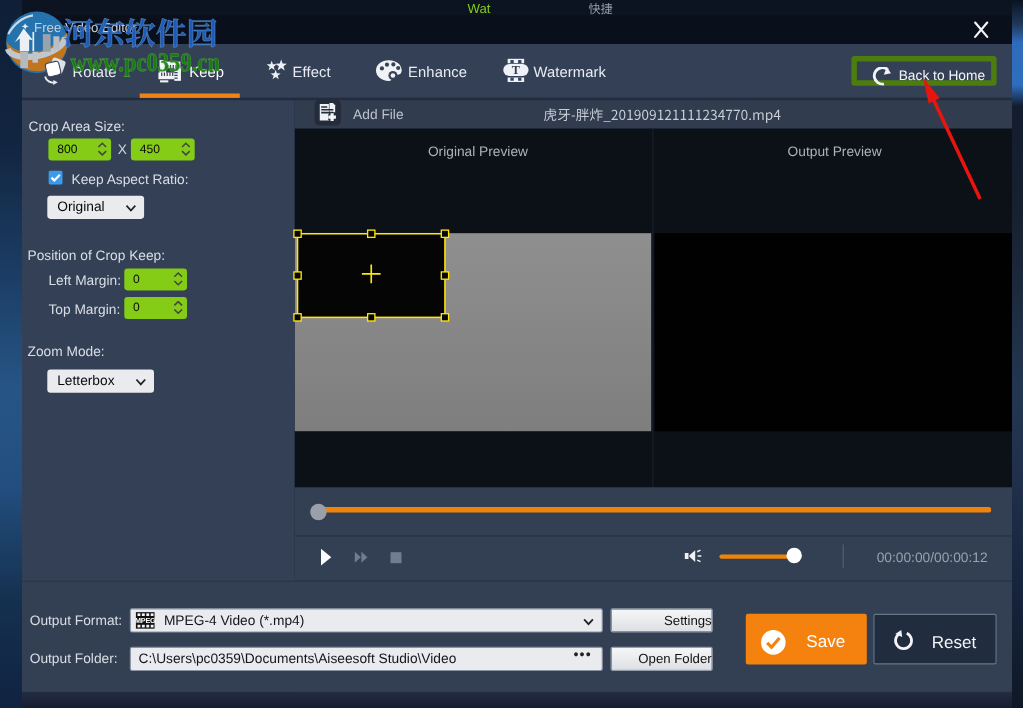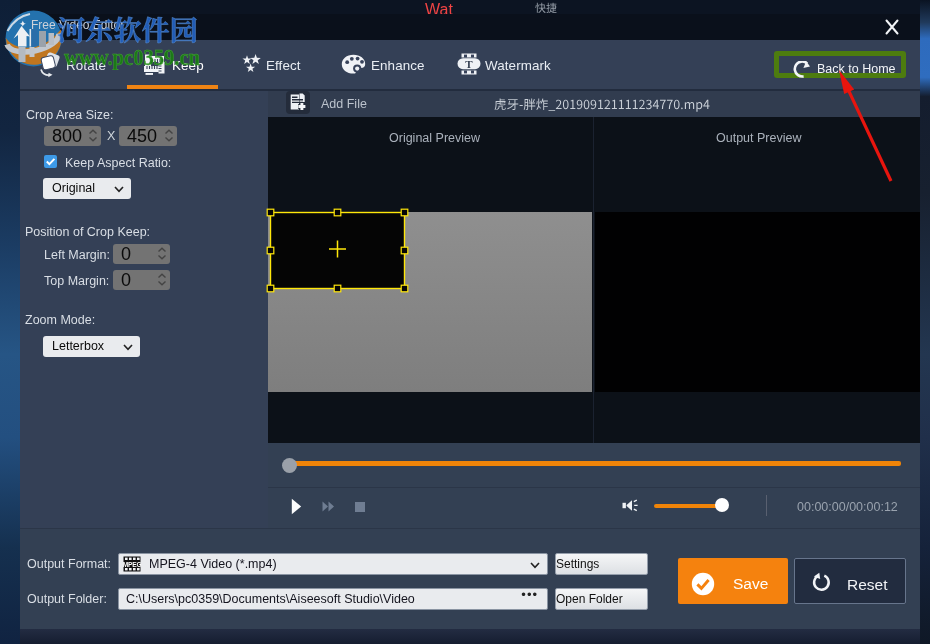--- a/index.html
+++ b/index.html
@@ -1,29 +1,29 @@
 <!DOCTYPE html>
 <html><head><meta charset="utf-8"><style>
 *{margin:0;padding:0;box-sizing:border-box}
 html,body{width:930px;height:644px;overflow:hidden}
 body{font-family:"Liberation Sans",sans-serif;position:relative;background:#0d1626}
 .abs{position:absolute}
 .tabtxt{color:#e9edf3;font-size:13.4px;letter-spacing:0.1px;position:absolute}
 .slabel{color:#d9dee5;font-size:12.5px;position:absolute}
-.spin{position:absolute;background:#737373;border-radius:3px;color:#0a0a0a;font-size:18px;line-height:20px;padding-left:8px}
+.spin{position:absolute;background:#84cc16;border-radius:3px;color:#0a0a0a;font-size:11px;line-height:20px;padding-left:8px}
 .ddl{position:absolute;background:#e9ebee;border-radius:3px;color:#0a0a0a;font-size:12.5px}
-.btn{position:absolute;background:linear-gradient(180deg,#f5f6f7,#dde0e4);border:1px solid #959eab;border-radius:2px;color:#111;font-size:12px;text-align:left}
+.btn{position:absolute;background:linear-gradient(180deg,#f5f6f7,#dde0e4);border:1px solid #959eab;border-radius:2px;color:#111;font-size:12px;text-align:right}
 .wf{position:absolute;background:#e9ebee;border:1px solid #8a94a2;border-radius:2px;color:#14141e;font-size:12.5px}
 .sarr{position:absolute;right:3px}
 </style></head><body>
 
 <div class="abs" style="left:0;top:0;width:20px;height:644px;background:linear-gradient(180deg,#0e1f37 0%,#122540 20%,#1b3c63 38%,#265585 55%,#234f80 68%,#15304f 85%,#102341 100%)"></div>
 <div class="abs" style="left:920px;top:0;width:10px;height:644px;background:linear-gradient(180deg,#0a1322 0%,#203a5c 3.5%,#2e6bbd 6%,#2f6dbf 12%,#141d2e 15%,#17202f 30%,#233650 55%,#202f4a 68%,#15223a 85%,#0f1826 100%)"></div>
 <div class="abs" style="left:20px;top:0;width:900px;height:14px;background:#0c1422">
-  <span class="abs" style="left:405px;top:1px;color:#ef4444;font-size:16px">Wat</span>
+  <span class="abs" style="left:405px;top:1px;color:#84cc16;font-size:12px">Wat</span>
   <svg class="abs" style="left:513px;top:0" width="30" height="14">
       <path transform="translate(2,12)" fill="#9aa2ac" d="M1.8699999999999999 -9.24V0.869H2.695V-9.24ZM0.8799999999999999 -7.117C0.8029999999999999 -6.226 0.605 -5.016 0.308 -4.29L0.957 -4.059C1.254 -4.862 1.452 -6.138 1.507 -7.029ZM2.7169999999999996 -7.215999999999999C3.0469999999999997 -6.556 3.399 -5.686999999999999 3.5309999999999997 -5.159L4.146999999999999 -5.467C4.015 -5.984 3.6409999999999996 -6.8309999999999995 3.3 -7.468999999999999ZM8.854999999999999 -4.191H7.1499999999999995C7.194 -4.664 7.204999999999999 -5.1259999999999994 7.204999999999999 -5.577V-6.71H8.854999999999999ZM6.38 -9.24V-7.491H4.224V-6.71H6.38V-5.577C6.38 -5.137 6.369 -4.664 6.324999999999999 -4.191H3.63V-3.388H6.215C5.928999999999999 -2.0349999999999997 5.202999999999999 -0.6819999999999999 3.267 0.286C3.4539999999999997 0.43999999999999995 3.7399999999999998 0.748 3.8499999999999996 0.9239999999999999C5.6979999999999995 -0.09899999999999999 6.534 -1.4629999999999999 6.9079999999999995 -2.86C7.545999999999999 -1.133 8.568999999999999 0.23099999999999998 10.12 0.9129999999999999C10.241 0.6709999999999999 10.516 0.319 10.713999999999999 0.143C9.174 -0.418 8.118 -1.7599999999999998 7.523999999999999 -3.388H10.615V-4.191H9.668999999999999V-7.491H7.204999999999999V-9.24Z M15.565 -2.9259999999999997C15.367 -1.4849999999999999 14.905 -0.297 14.036 0.45099999999999996C14.222999999999999 0.5609999999999999 14.542 0.7919999999999999 14.674 0.9239999999999999C15.158 0.46199999999999997 15.543 -0.143 15.829 -0.858C16.599 0.43999999999999995 17.753999999999998 0.7809999999999999 19.459 0.7809999999999999H21.395C21.417 0.583 21.538 0.23099999999999998 21.648 0.05499999999999999C21.262999999999998 0.066 19.756 0.066 19.491999999999997 0.066C19.128999999999998 0.066 18.788 0.044 18.469 0.0V-1.474H20.966V-2.145H18.469V-3.113H20.866999999999997V-4.675H21.648V-5.356999999999999H20.866999999999997V-6.842H18.469V-7.579H21.384V-8.261H18.469V-9.24H17.688V-8.261H14.96V-7.579H17.688V-6.842H15.443999999999999V-6.1819999999999995H17.688V-5.356999999999999H14.806V-4.675H17.688V-3.7619999999999996H15.443999999999999V-3.113H17.688V-0.176C16.994999999999997 -0.429 16.467 -0.9019999999999999 16.115 -1.738C16.203 -2.0789999999999997 16.28 -2.4419999999999997 16.335 -2.827ZM20.097 -4.675V-3.7619999999999996H18.469V-4.675ZM20.097 -5.356999999999999H18.469V-6.1819999999999995H20.097ZM12.837 -9.229V-7.018H11.462V-6.247999999999999H12.837V-3.993L11.308 -3.5309999999999997L11.517 -2.739L12.837 -3.1679999999999997V-0.077C12.837 0.077 12.782 0.121 12.65 0.121C12.518 0.132 12.089 0.132 11.616 0.10999999999999999C11.715 0.34099999999999997 11.825 0.6819999999999999 11.847 0.8799999999999999C12.551 0.8909999999999999 12.969 0.858 13.233 0.726C13.508 0.605 13.607 0.374 13.607 -0.077V-3.421L14.817 -3.8169999999999997L14.696 -4.576L13.607 -4.234999999999999V-6.247999999999999H14.795V-7.018H13.607V-9.229Z"></path>
     </svg>
 </div>
 <div class="abs" style="left:20px;top:629px;width:900px;height:15px;background:linear-gradient(180deg,#232c42,#151d30)"></div>
 <div class="abs" style="left:20px;top:14px;width:900px;height:26px;background:#0a101b"></div>
 <div class="abs" style="left:20px;top:40px;width:900px;height:49px;background:#344056"></div>
 <div class="abs" style="left:20px;top:89px;width:900px;height:2px;background:#222c3e"></div>
 <div class="abs" style="left:20px;top:91px;width:248px;height:538px;background:#344056"></div>
 <div class="abs" style="left:268px;top:91px;width:652px;height:26px;background:#313c4f"></div>

